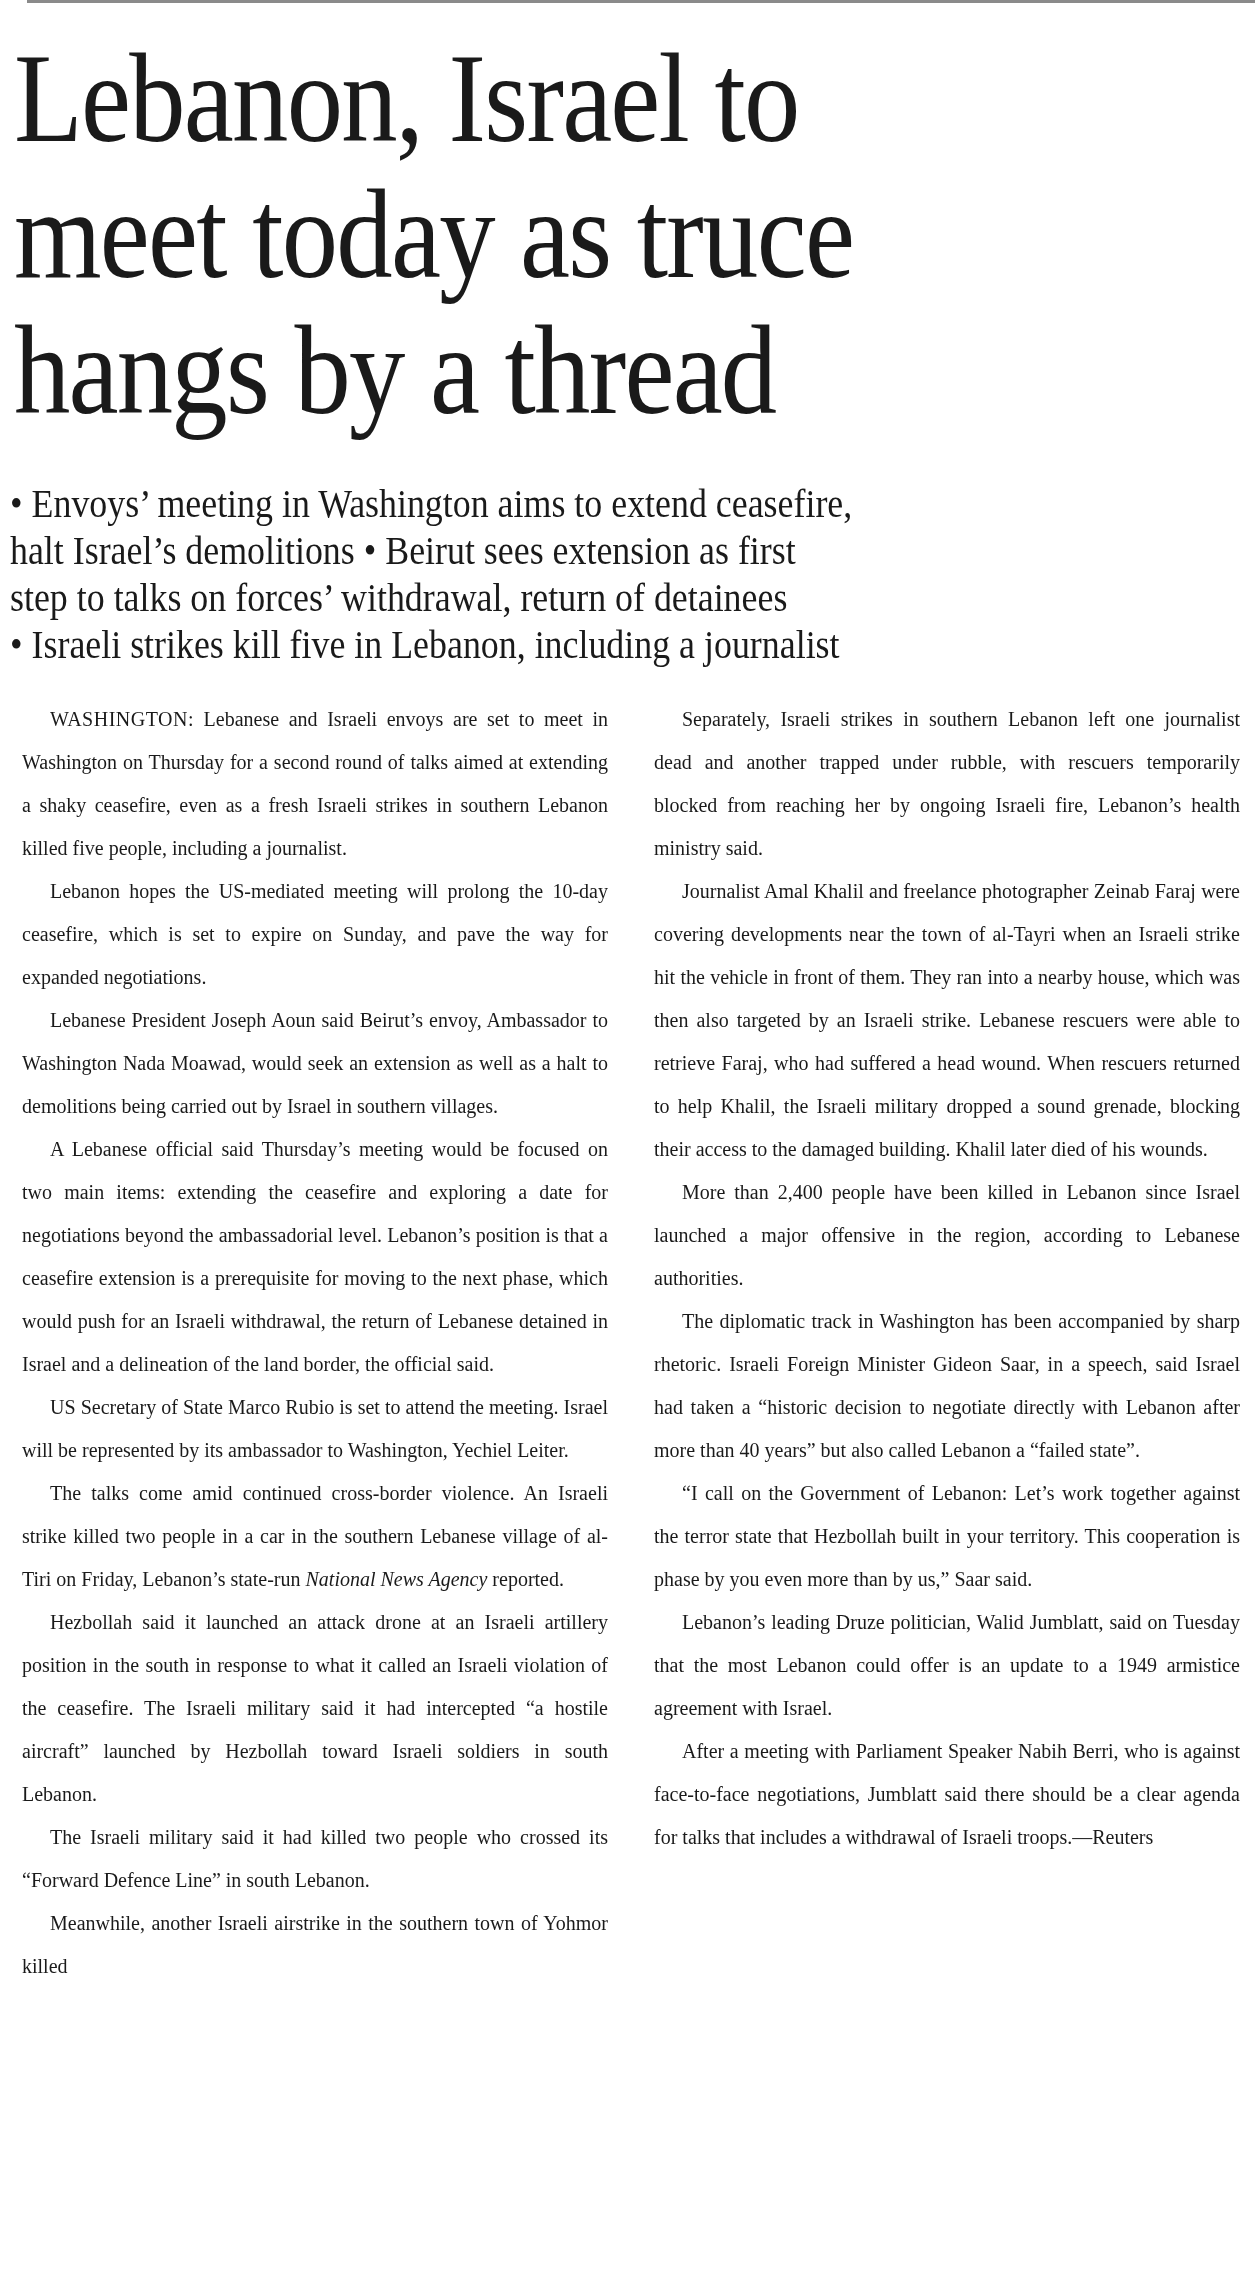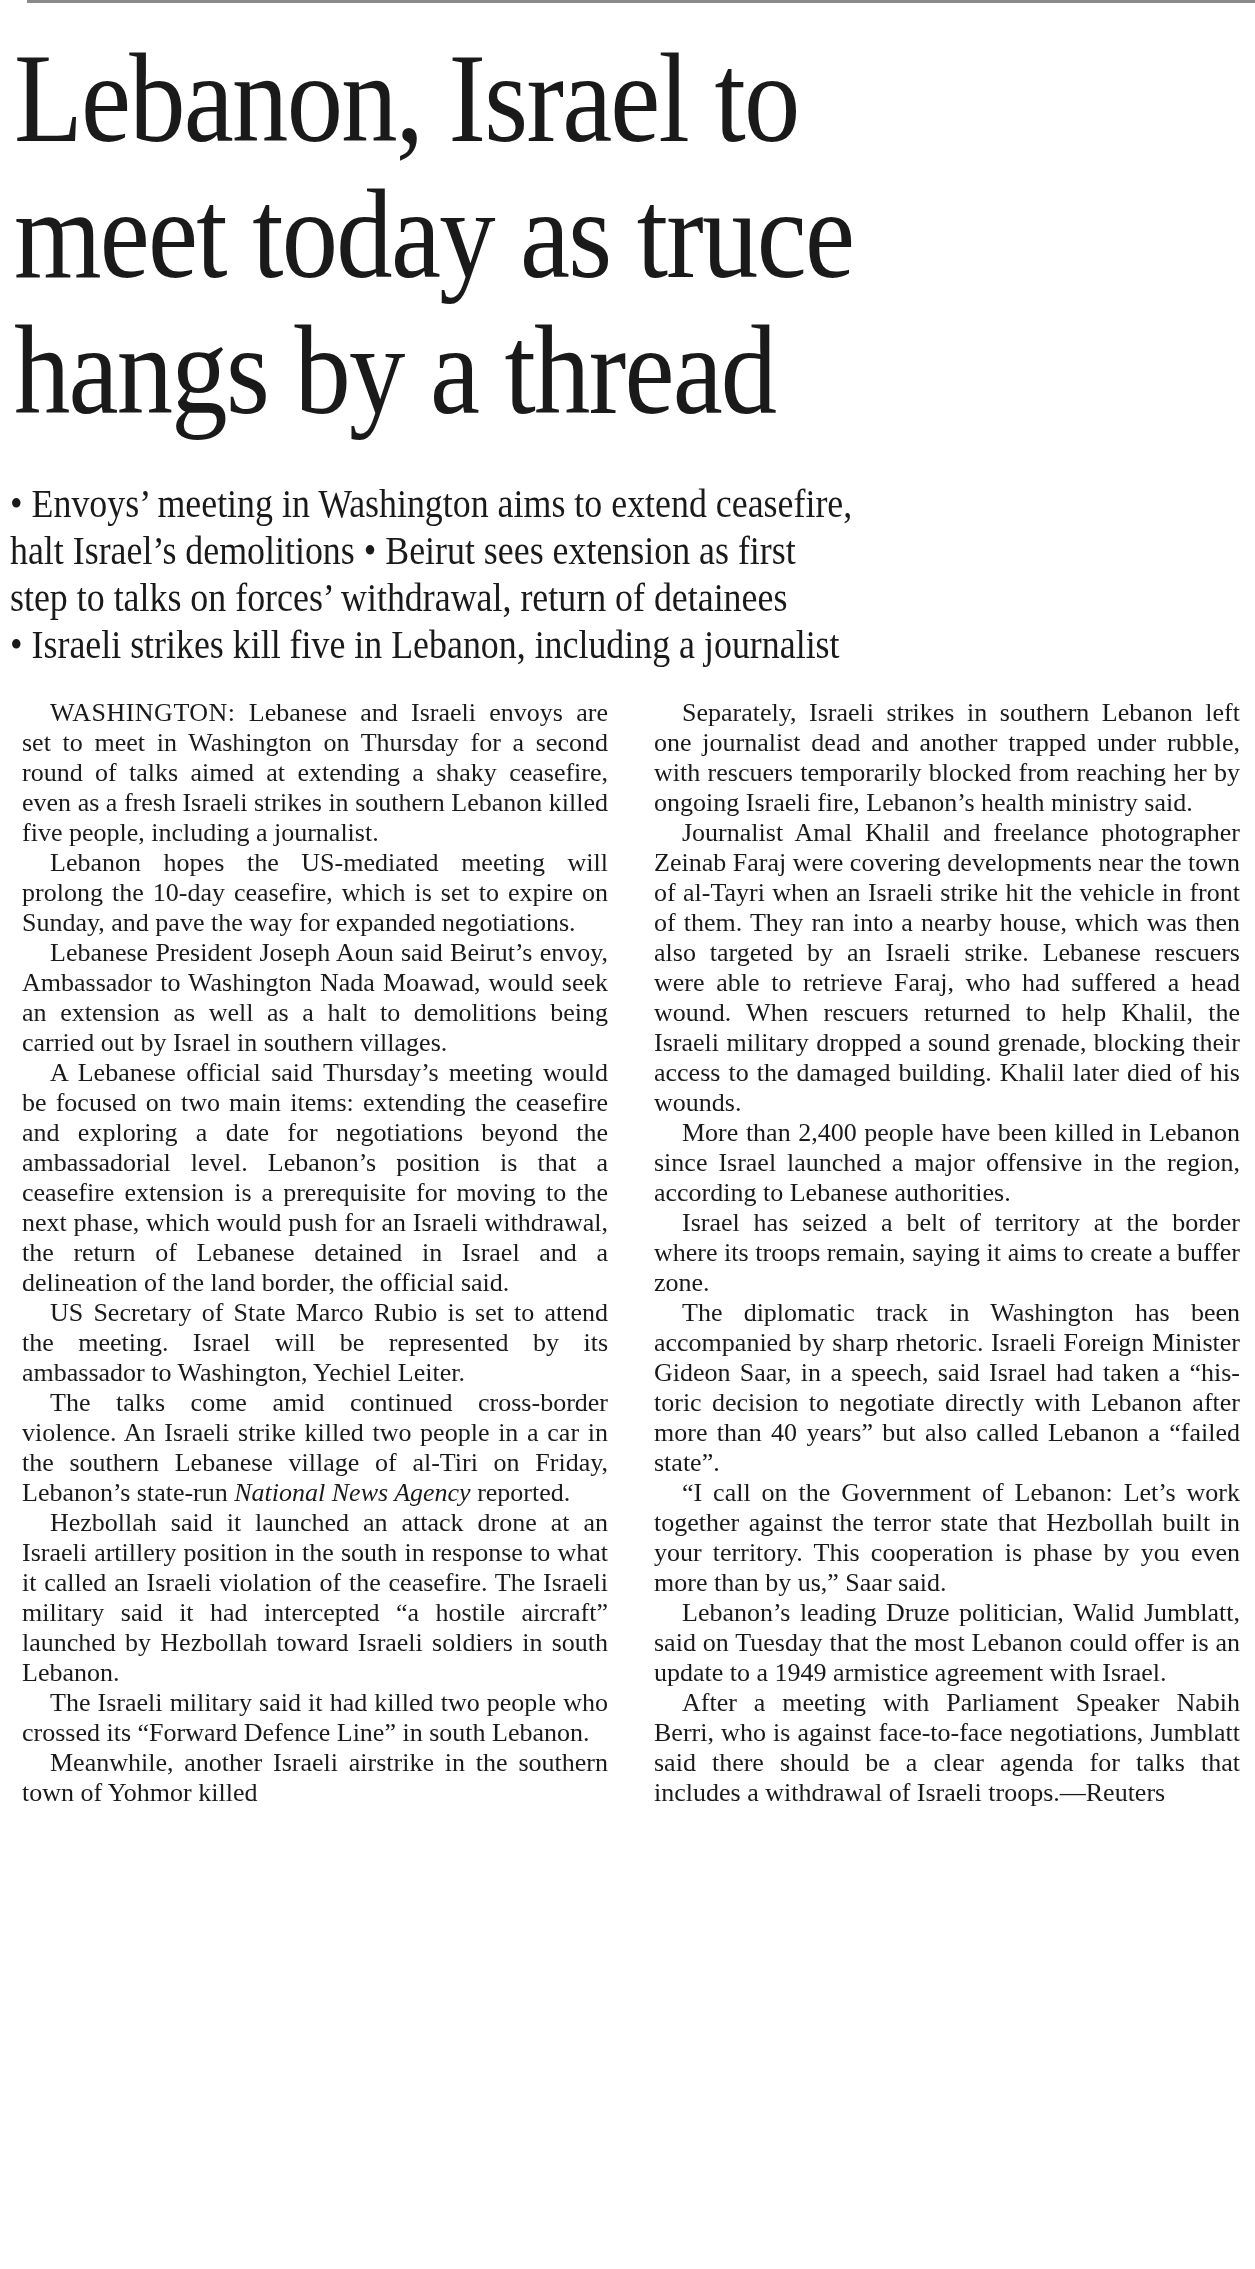--- a/index.html
+++ b/index.html
@@ -48,22 +48,22 @@
     position: absolute;
     top: 698px;
     left: 22px;
     width: 1218px;
     display: flex;
     justify-content: space-between;
   }
   .col {
     width: 586px;
     font-family: "Liberation Serif", serif;
-    font-size: 26px;
-    line-height: 30px;
+    font-size: 20px;
+    line-height: 43px;
     text-align: justify;
     hyphens: manual;
   }
   .col p {
     margin: 0;
     text-indent: 28px;
   }
   .col p.cont { text-indent: 0; }
   .col p.first { text-indent: 28px; }
   .dateline { letter-spacing: 0.5px; }
@@ -96,19 +96,18 @@
     <p>US Secretary of State Marco Rubio is set to attend the meeting. Israel will be represented by its ambassador to Washington, Yechiel Leiter.</p>
     <p><span>The talks come amid continued cross-border violence. An Israeli strike killed two people in a car in the southern Lebanese village of al-Tiri on Friday, Lebanon’s state-run </span><em>National News Agency</em><span> reported.</span></p>
     <p>Hezbollah said it launched an attack drone at an Israeli artillery position in the south in response to what it called an Israeli violation of the ceasefire. The Israeli military said it had intercepted “a hostile aircraft” launched by Hezbollah toward Israeli soldiers in south Lebanon.</p>
     <p>The Israeli military said it had killed two people who crossed its “Forward Defence Line” in south Lebanon.</p>
     <p>Meanwhile, another Israeli airstrike in the southern town of Yohmor killed</p>
   </div>
   <div class="col">
     <p>Separately, Israeli strikes in southern Lebanon  left one journalist dead and another trapped under rubble, with res­cuers temporarily blocked from reaching her by ongoing  Israeli fire, Lebanon’s health ministry said.</p>
     <p>Journalist Amal Khalil and freelance photographer Zeinab Faraj were  cover­ing developments near the town of al-Tayri when an Israeli strike  hit the vehi­cle in front of them.  They ran into a nearby house, which  was then also tar­geted by an Israeli strike. Lebanese res­cuers were able to retrieve Faraj, who had  suffered a head wound.  When res­cuers returned to help Khalil, the Israeli military dropped a  sound grenade, blocking their access to the damaged building. Khalil later died of his wounds.</p>
     <p>More than 2,400 people have been killed in Lebanon since Israel launched a major offensive in the region, according to Lebanese authorities.</p>
-    <p>Israel has seized a belt of territory at the border where its troops remain, say­ing it aims to create a buffer zone.</p>
     <p>The diplomatic track in Washington has been accompanied by sharp rhetoric. Israeli Foreign Minister Gideon Saar, in a speech, said Israel had taken a “his­toric decision to negotiate directly with Lebanon after more than 40 years” but also called Lebanon a “failed state”.</p>
     <p>“I call on the Government of Lebanon: Let’s work together against the terror state that Hezbollah built in your terri­tory. This cooperation is phase by you even more than by us,” Saar said.</p>
     <p>Lebanon’s leading Druze politician, Walid Jumblatt, said on Tuesday that the most Lebanon could offer is an update to a 1949 armistice agreement with Israel.</p>
     <p>After a meeting with Parliament Speaker Nabih Berri, who is against face-to-face negotiations, Jumblatt said there should be a clear agenda for talks that includes a withdrawal of Israeli troops.—Reuters</p>
   </div>
 </div>
 
 </body></html>

